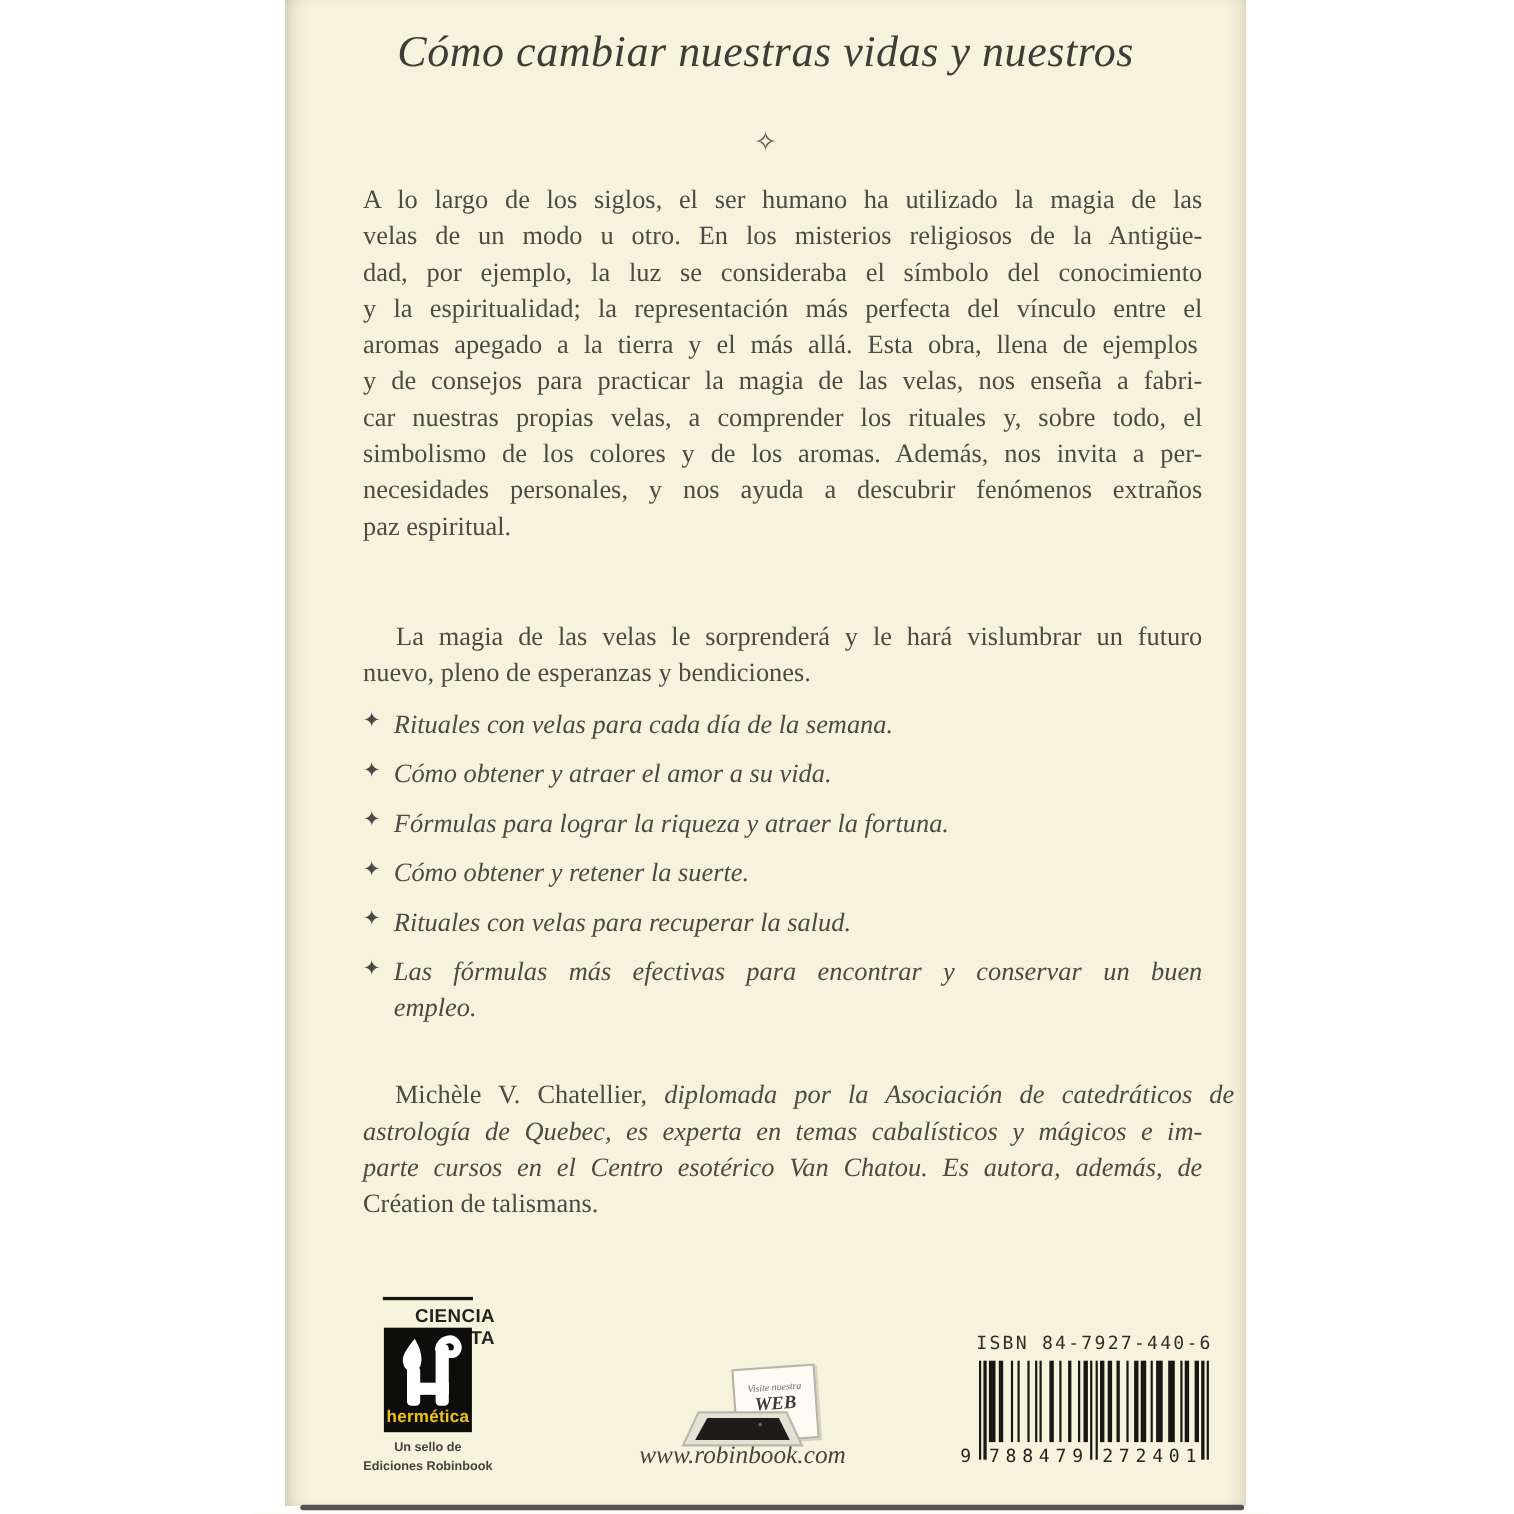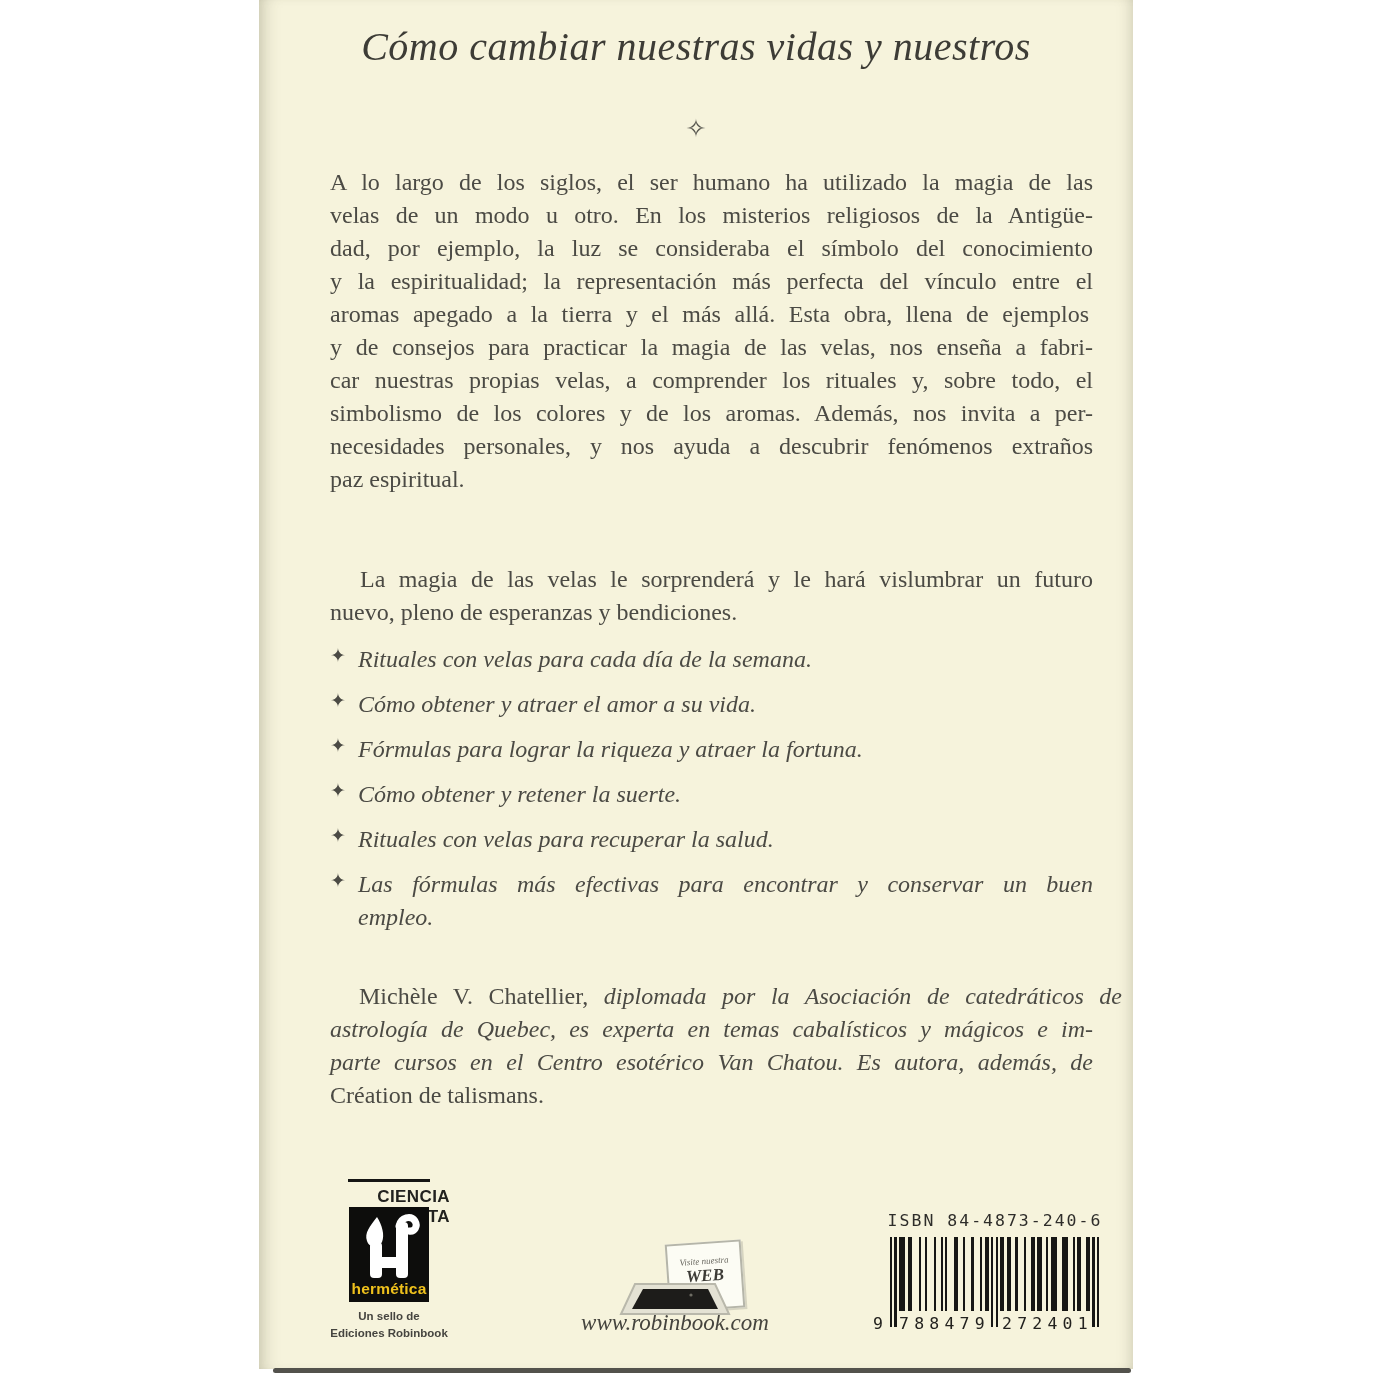--- a/index.html
+++ b/index.html
@@ -180,21 +180,21 @@
       <svg width="112" height="38" viewBox="0 0 112 38">
         <polygon points="16,2 96,2 110,32 2,32" fill="#e4e2d4" stroke="#b9b8ab" stroke-width="2"></polygon>
         <polygon points="24,7 89,7 99,27 13,27" fill="#1d1c1a"></polygon>
         <circle cx="72" cy="13" r="1.6" fill="#6e6d64"></circle>
       </svg>
     </div>
     <div class="url">www.robinbook.com</div>
   </div>
 
   <div class="barcode">
-    <div class="isbn">ISBN 84-4873-240-6</div>
+    <div class="isbn">ISBN 84-7927-440-6</div>
     <div class="bars" id="bars">
       <span class="ean d9">9</span>
       <span class="ean dm">788479</span>
       <span class="ean dr">272401</span>
     <div class="bar" style="left: 0px; width: 2.2px; height: 90px;"></div>
         <div class="bar" style="left: 4.4px; width: 2.2px; height: 90px;"></div>
         <div class="bar" style="left: 8.8px; width: 6.6px; height: 74px;"></div>
         <div class="bar" style="left: 17.6px; width: 4.4px; height: 74px;"></div>
         <div class="bar" style="left: 28.6px; width: 2.2px; height: 74px;"></div>
         <div class="bar" style="left: 35.2px; width: 2.2px; height: 74px;"></div>

